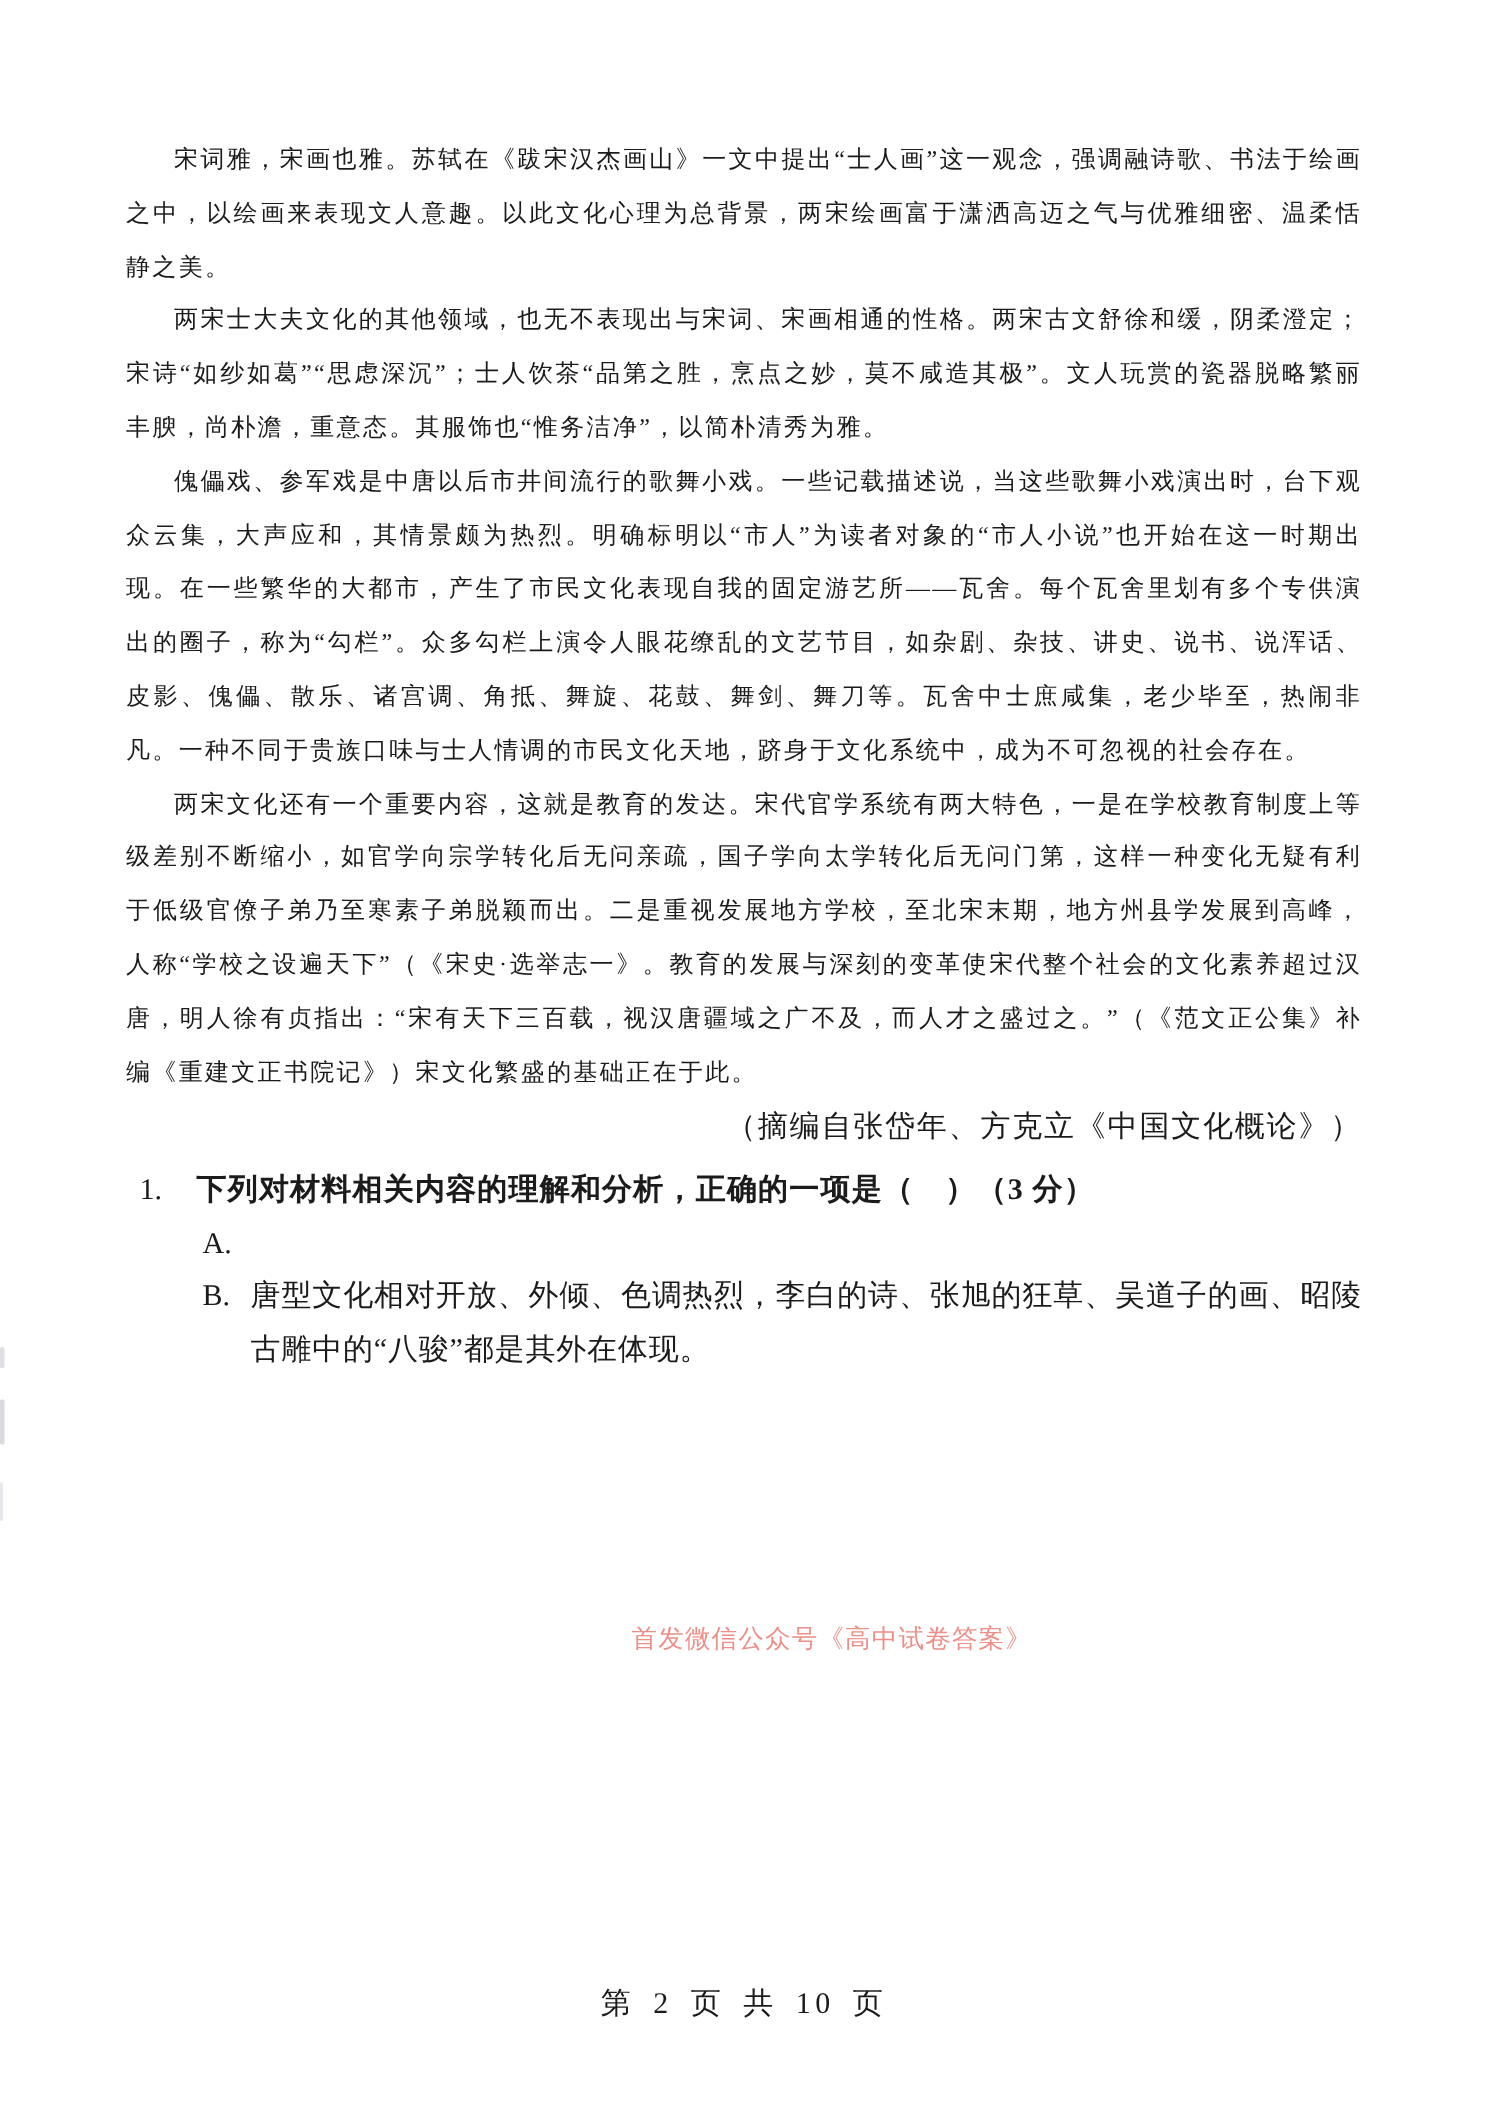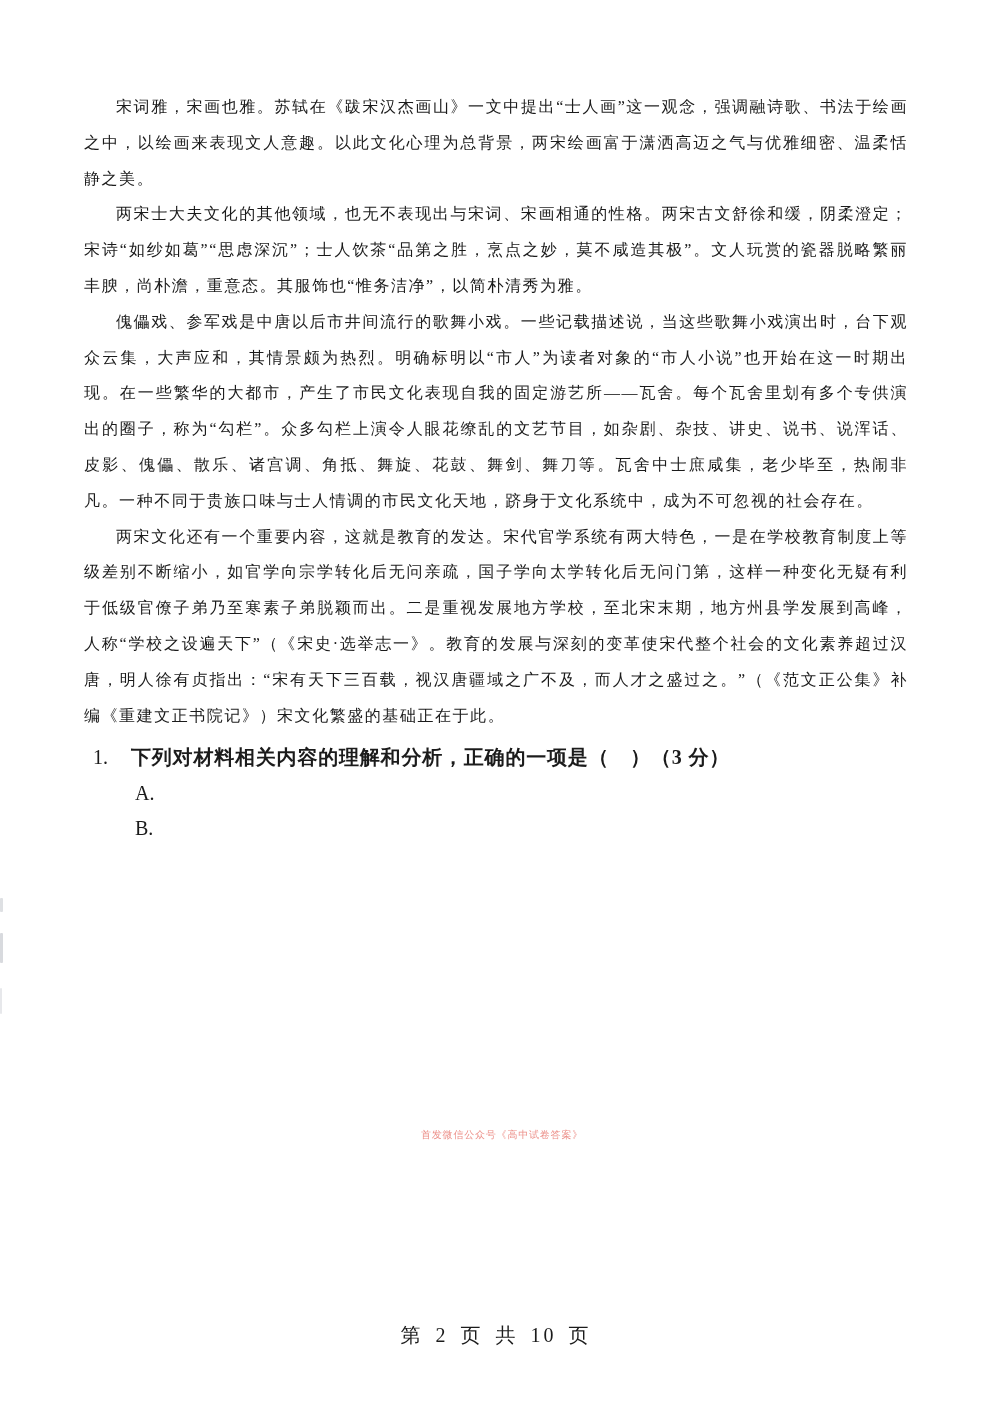--- a/index.html
+++ b/index.html
@@ -66,22 +66,22 @@
   }
   .opt-text {
     flex: 1;
     text-align: justify;
     letter-spacing: 0.55px;
     word-break: break-all;
   }
   .watermark {
     position: absolute;
     left: 421px;
-    top: 1128px;
-    font-size: 10px;
+    top: 1086px;
+    font-size: 17px;
     line-height: 13px;
     letter-spacing: 0.8px;
     white-space: nowrap;
   }
   .footer {
     position: absolute;
     left: 84px;
     top: 1322px;
     width: 824px;
     text-align: center;
@@ -107,30 +107,32 @@
 <div class="scan-mark m3"></div>
 
 <div class="page">
   <div class="passage">
     <p>宋词雅，宋画也雅。苏轼在《跋宋汉杰画山》一文中提出“士人画”这一观念，强调融诗歌、书法于绘画之中，以绘画来表现文人意趣。以此文化心理为总背景，两宋绘画富于潇洒高迈之气与优雅细密、温柔恬静之美。</p>
     <p>两宋士大夫文化的其他领域，也无不表现出与宋词、宋画相通的性格。两宋古文舒徐和缓，阴柔澄定；宋诗“如纱如葛”“思虑深沉”；士人饮茶“品第之胜，烹点之妙，莫不咸造其极”。文人玩赏的瓷器脱略繁丽丰腴，尚朴澹，重意态。其服饰也“惟务洁净”，以简朴清秀为雅。</p>
     <p>傀儡戏、参军戏是中唐以后市井间流行的歌舞小戏。一些记载描述说，当这些歌舞小戏演出时，台下观众云集，大声应和，其情景颇为热烈。明确标明以“市人”为读者对象的“市人小说”也开始在这一时期出现。在一些繁华的大都市，产生了市民文化表现自我的固定游艺所——瓦舍。每个瓦舍里划有多个专供演出的圈子，称为“勾栏”。众多勾栏上演令人眼花缭乱的文艺节目，如杂剧、杂技、讲史、说书、说浑话、皮影、傀儡、散乐、诸宫调、角抵、舞旋、花鼓、舞剑、舞刀等。瓦舍中士庶咸集，老少毕至，热闹非凡。一种不同于贵族口味与士人情调的市民文化天地，跻身于文化系统中，成为不可忽视的社会存在。</p>
     <p>两宋文化还有一个重要内容，这就是教育的发达。宋代官学系统有两大特色，一是在学校教育制度上等级差别不断缩小，如官学向宗学转化后无问亲疏，国子学向太学转化后无问门第，这样一种变化无疑有利于低级官僚子弟乃至寒素子弟脱颖而出。二是重视发展地方学校，至北宋末期，地方州县学发展到高峰，人称“学校之设遍天下”（《宋史·选举志一》。教育的发展与深刻的变革使宋代整个社会的文化素养超过汉唐，明人徐有贞指出：“宋有天下三百载，视汉唐疆域之广不及，而人才之盛过之。”（《范文正公集》补编《重建文正书院记》）宋文化繁盛的基础正在于此。</p>
   </div>
 
+  <p class="attribution">（摘编自张岱年、方克立《中国文化概论》）</p>
 
   <div class="question-block">
     <div class="q-row">
       <span class="q-num">1.</span>
       <span class="q-stem">下列对材料相关内容的理解和分析，正确的一项是（　）（3 分）</span>
     </div>
     <div class="option">
       <span class="opt-label">A.</span>
     </div>
     <div class="option">
       <span class="opt-label">B.</span>
+      <span class="opt-text">唐型文化相对开放、外倾、色调热烈，李白的诗、张旭的狂草、吴道子的画、昭陵古雕中的“八骏”都是其外在体现。</span>
     </div>
   </div>
 </div>
 
 <div class="watermark" style="color: rgb(236, 143, 136);">首发微信公众号《高中试卷答案》</div>
 
 <div class="footer">第 2 页 共 10 页</div>
 
 </body></html>

